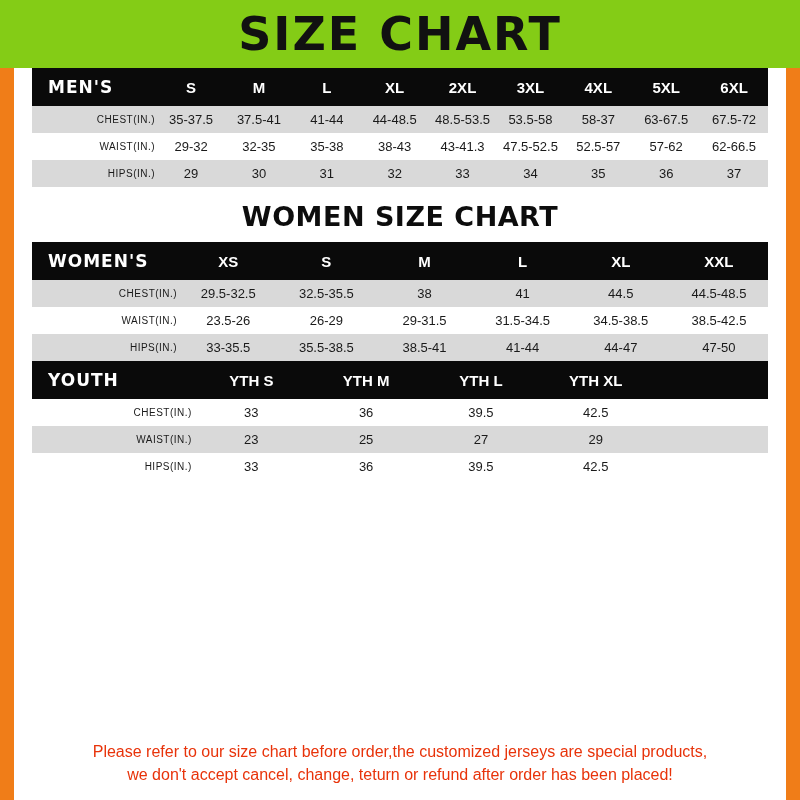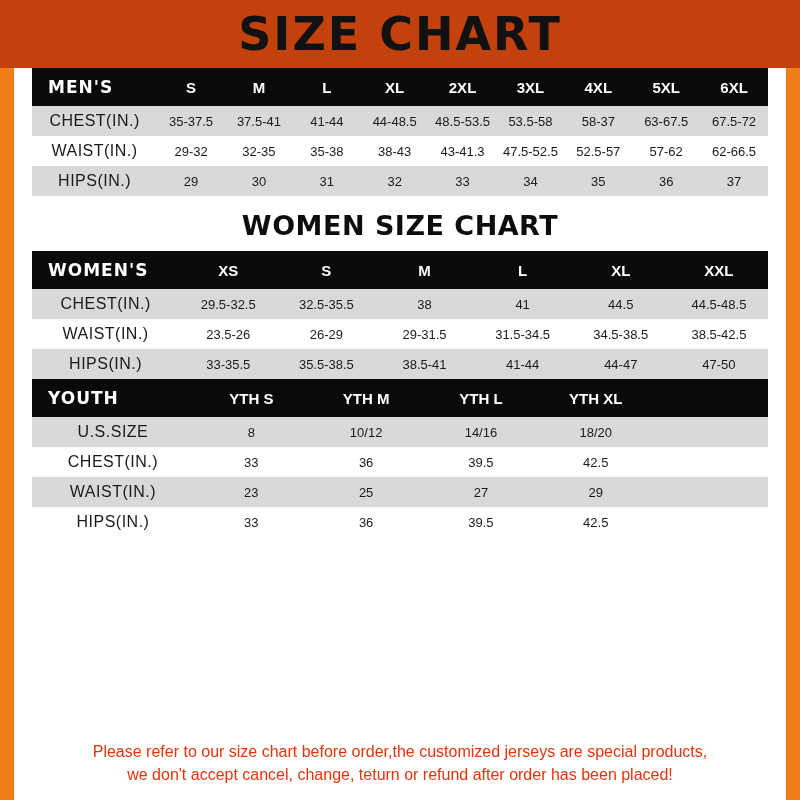--- a/index.html
+++ b/index.html
@@ -16,21 +16,21 @@
   .page {
     position: relative;
     width: 800px;
     height: 800px;
     box-sizing: border-box;
     background: #ffffff;
     border-left: 14px solid #f07d18;
     border-right: 14px solid #f07d18;
   }
   .header-bar {
-    background: #c2410c;
+    background: #84cc16;
     height: 68px;
     display: flex;
     align-items: center;
     justify-content: center;
     margin: 0 -14px;
   }
   .header-title {
     font-family: "DejaVu Sans", sans-serif;
     font-weight: bold;
     font-size: 46px;
@@ -79,21 +79,22 @@
   }
   table.size-table tbody tr.row-shade td {
     background: #d9d9d9;
   }
   table.size-table tbody tr.row-plain td {
     background: #ffffff;
   }
   table.size-table tbody td.label-cell {
     font-weight: normal;
     letter-spacing: 0.5px;
-    font-size: 16px;
+    font-size: 10px;
+    text-align: right;
   }
   
   .men-table col.c0 { width: 17%; }
   .women-table col.c0 { width: 20%; }
   .youth-table col.c0 { width: 22%; }
 
   .footer-note {
     position: absolute;
     left: 14px;
     right: 14px;
@@ -254,28 +255,20 @@
         <tr>
           <th class="corner">YOUTH</th>
           <th>YTH S</th>
           <th>YTH M</th>
           <th>YTH L</th>
           <th>YTH XL</th>
           <th></th>
         </tr>
       </thead>
       <tbody>
-        <tr class="row-shade">
-          <td class="label-cell">U.S.SIZE</td>
-          <td>8</td>
-          <td>10/12</td>
-          <td>14/16</td>
-          <td>18/20</td>
-          <td></td>
-        </tr>
         <tr class="row-plain">
           <td class="label-cell">CHEST(IN.)</td>
           <td>33</td>
           <td>36</td>
           <td>39.5</td>
           <td>42.5</td>
           <td></td>
         </tr>
         <tr class="row-shade">
           <td class="label-cell">WAIST(IN.)</td>

